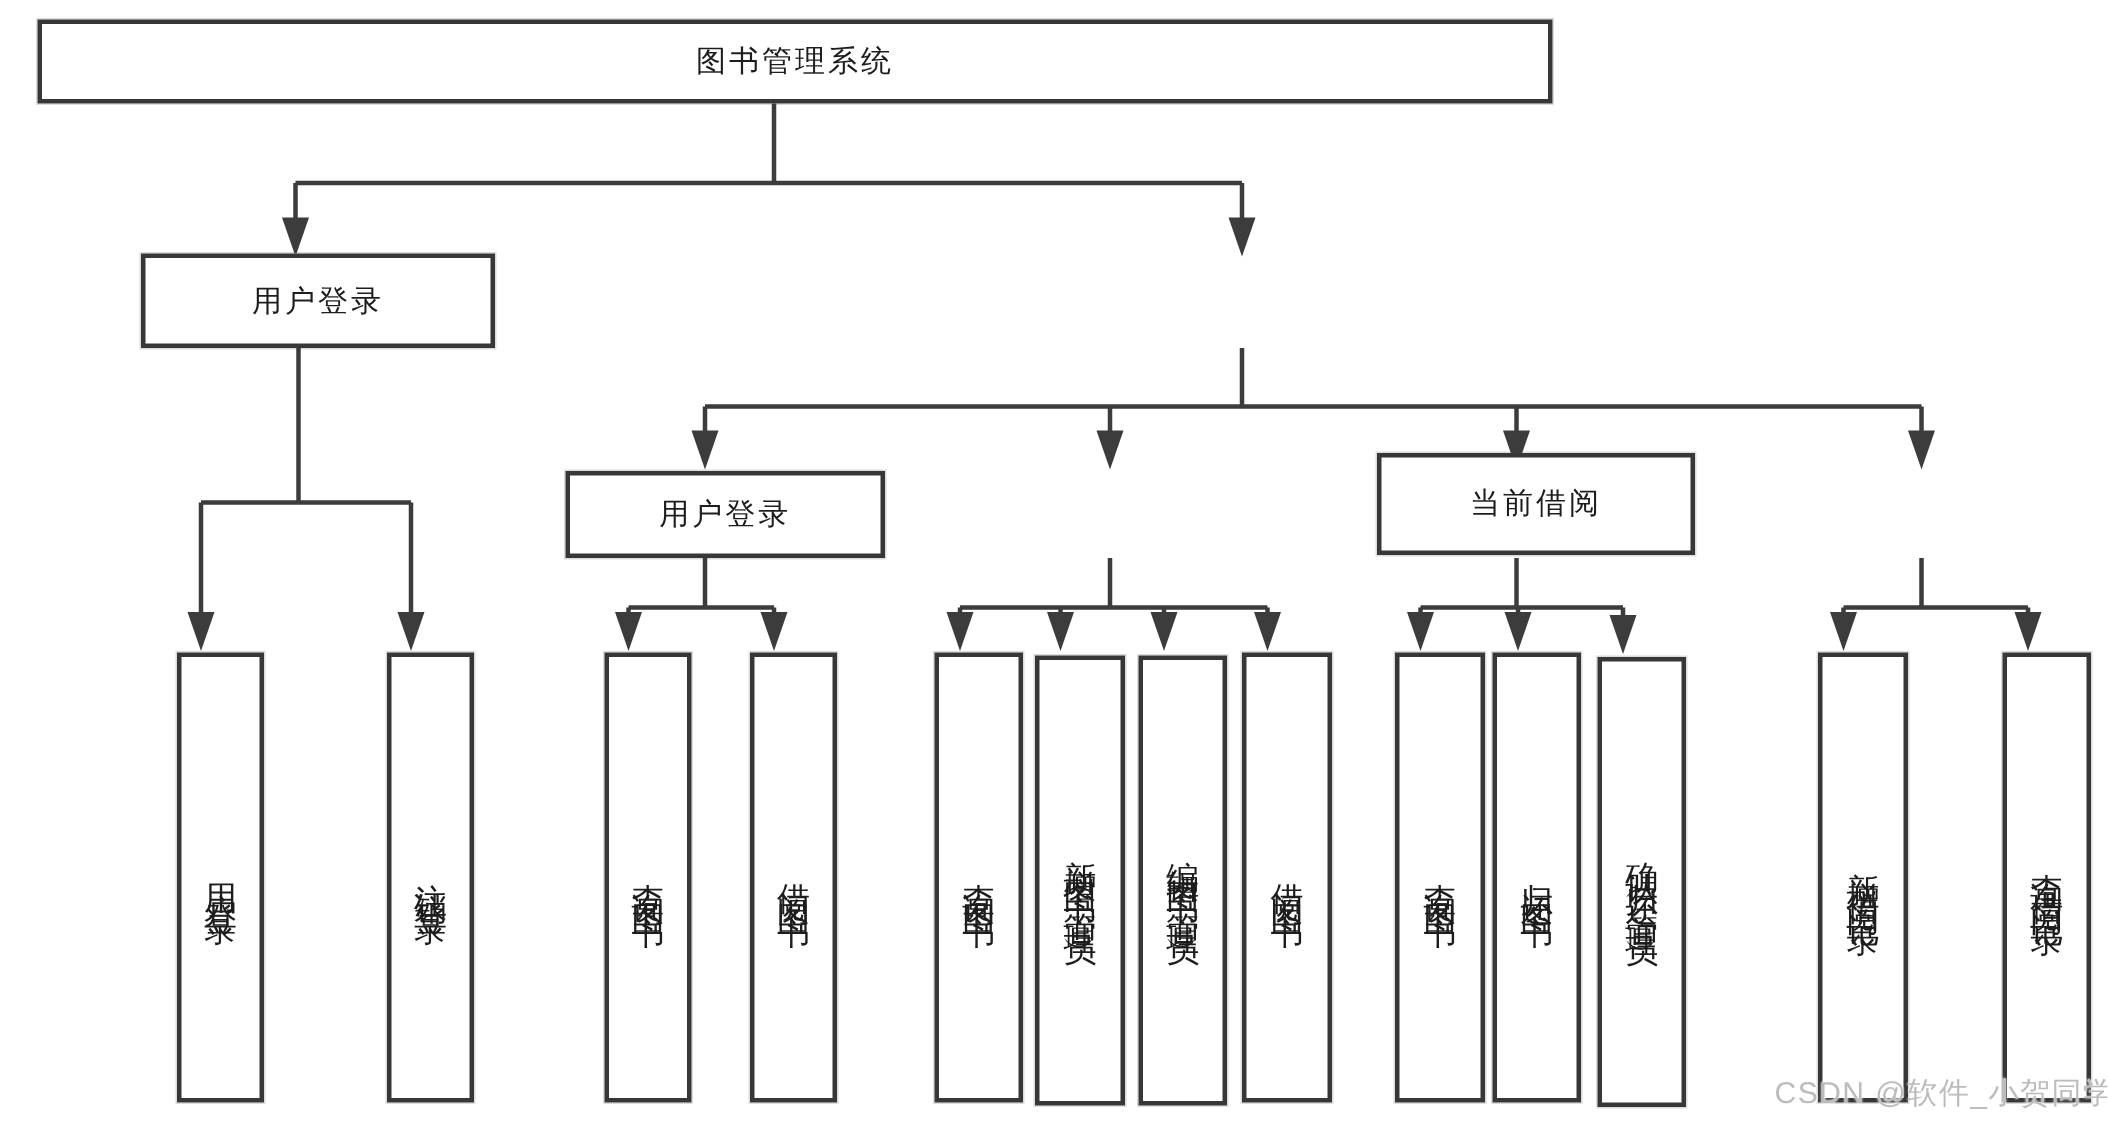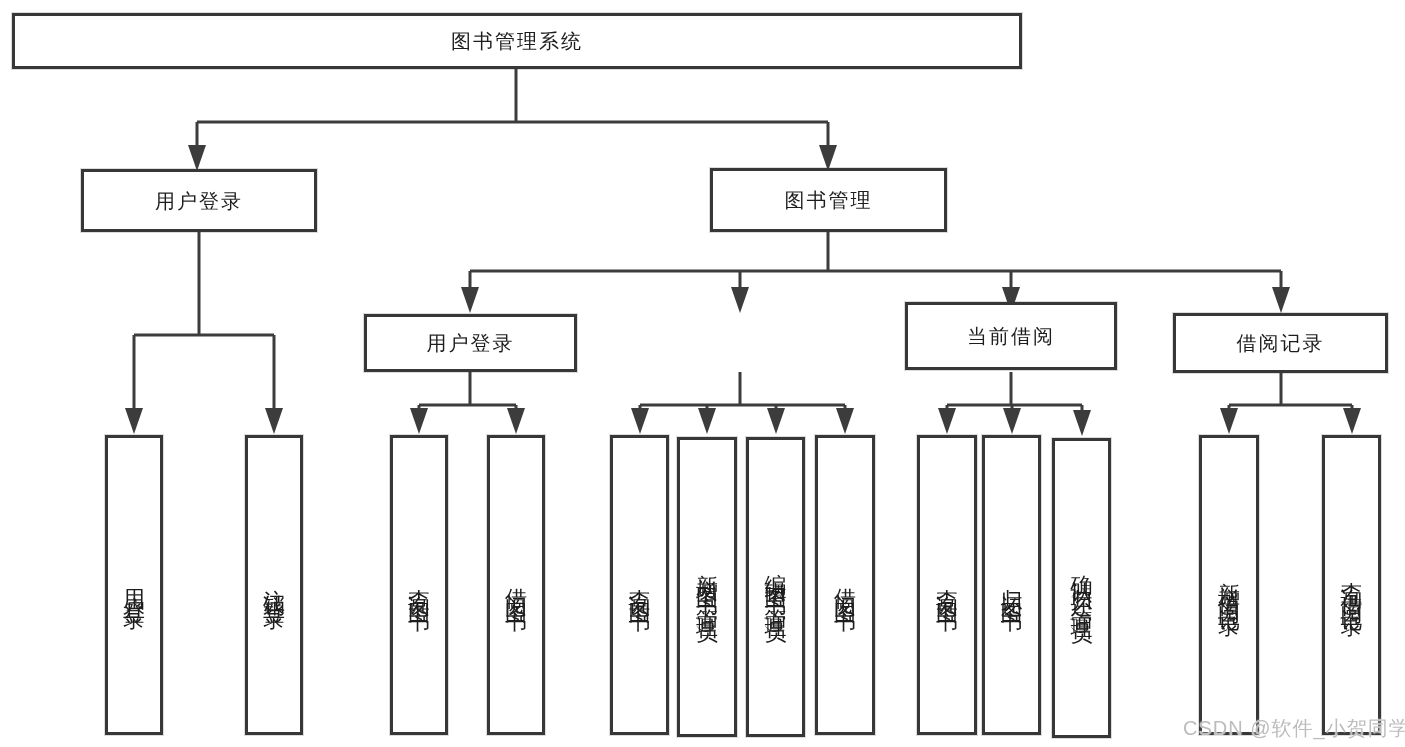--- a/index.html
+++ b/index.html
@@ -21,20 +21,21 @@
   .connectors{position:absolute;left:0;top:0;width:1405px;height:747px;}
   .connectors path{stroke:var(--line);stroke-width:3;fill:none;}
   .connectors polygon{fill:var(--line);stroke:none;}
   .node{
     position:absolute;
     box-sizing:border-box;
     border:3px solid var(--border);
     background:var(--background);
     display:flex;align-items:center;justify-content:center;
     box-shadow:0 0 0 1px rgba(60,60,60,0.18);
+    margin-left:13px;
   }
   .hbox span{
     font-size:20px;
     letter-spacing:2px;
     white-space:nowrap;
     line-height:1;
   }
   .vbox span{
     writing-mode:vertical-rl;
     text-orientation:mixed;
@@ -98,32 +99,26 @@
     </g>
   </svg>
 
   <div class="node hbox" style="left:12px;top:13px;width:1010px;height:56px">
     <span>图书管理系统</span>
   </div>
 
   <div class="node hbox" style="left:81px;top:169px;width:236px;height:63px">
     <span>用户登录</span>
   </div>
-  <div class="node hbox" style="left:710px;top:168px;width:237px;height:64px">
-    <span>图书管理</span>
-  </div>
 
   <div class="node hbox" style="left:364px;top:314px;width:213px;height:58px">
     <span>用户登录</span>
   </div>
   <div class="node hbox" style="left:905px;top:302px;width:212px;height:68px">
     <span>当前借阅</span>
-  </div>
-  <div class="node hbox" style="left:1173px;top:313px;width:215px;height:60px">
-    <span>借阅记录</span>
   </div>
 
   <div class="node vbox" style="left:105px;top:435px;width:58px;height:300px">
     <span>用户登录</span>
   </div>
   <div class="node vbox" style="left:245px;top:435px;width:58px;height:300px">
     <span>注销登录</span>
   </div>
 
   <div class="node vbox" style="left:390px;top:435px;width:58px;height:300px">

